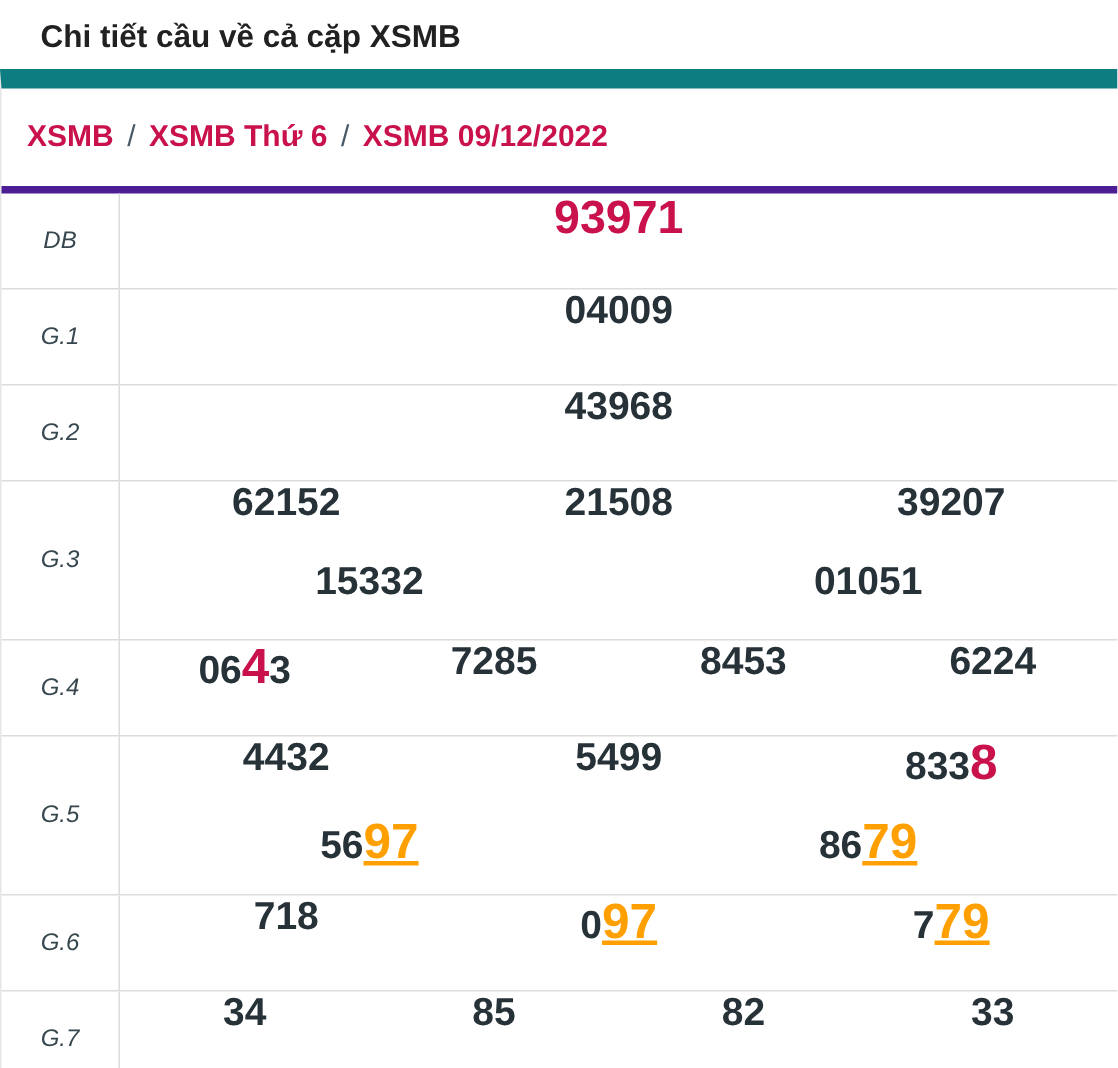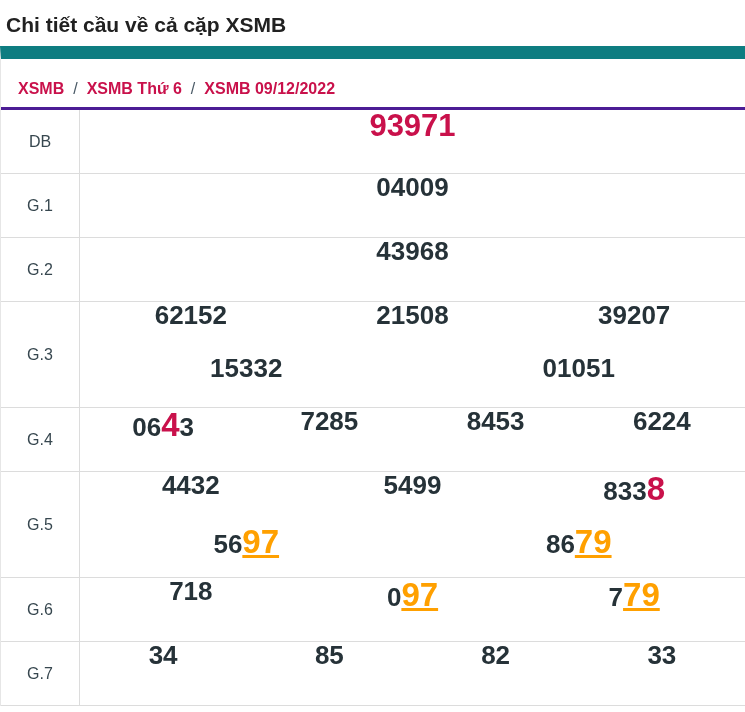--- a/index.html
+++ b/index.html
@@ -5,35 +5,35 @@
   * { box-sizing: border-box; }
   html, body {
     margin: 0; padding: 0;
     width: 745px; height: 712px;
     background: #ffffff;
     font-family: "Liberation Sans", sans-serif;
     overflow: hidden;
   }
   .page-title {
     margin: 0;
-    padding: 13px 0 9px 6px;
+    padding: 13px 0 9px 27px;
     font-size: 21px;
     font-weight: 700;
     color: #212121;
   }
   .panel {
     border-top: 13px solid #0e7d81;
     border-left: 1px solid #e6e6e6;
     width: 745px;
   }
   .breadcrumb {
     padding: 21px 0 0 17px;
-    height: 51px;
-    border-bottom: 3px solid #4c1d95;
-    font-size: 16px;
+    height: 70px;
+    border-bottom: 5px solid #4c1d95;
+    font-size: 20px;
     font-weight: 700;
     color: #c9114b;
     white-space: nowrap;
   }
   .breadcrumb a.crumb {
     color: #c9114b;
     text-decoration: none;
   }
   .breadcrumb .sep {
     color: #4a5a66;
@@ -49,20 +49,21 @@
   .row.tall { height: 106px; }
   .lab {
     width: 79px;
     flex: 0 0 79px;
     border-right: 1px solid #dcdcdc;
     display: flex;
     align-items: center;
     justify-content: center;
     font-size: 16px;
     color: #37474f;
+    font-style: italic;
   }
   .vals {
     flex: 1;
     display: flex;
     flex-direction: column;
     justify-content: center;
   }
   .line {
     flex: 1;
     display: flex;

